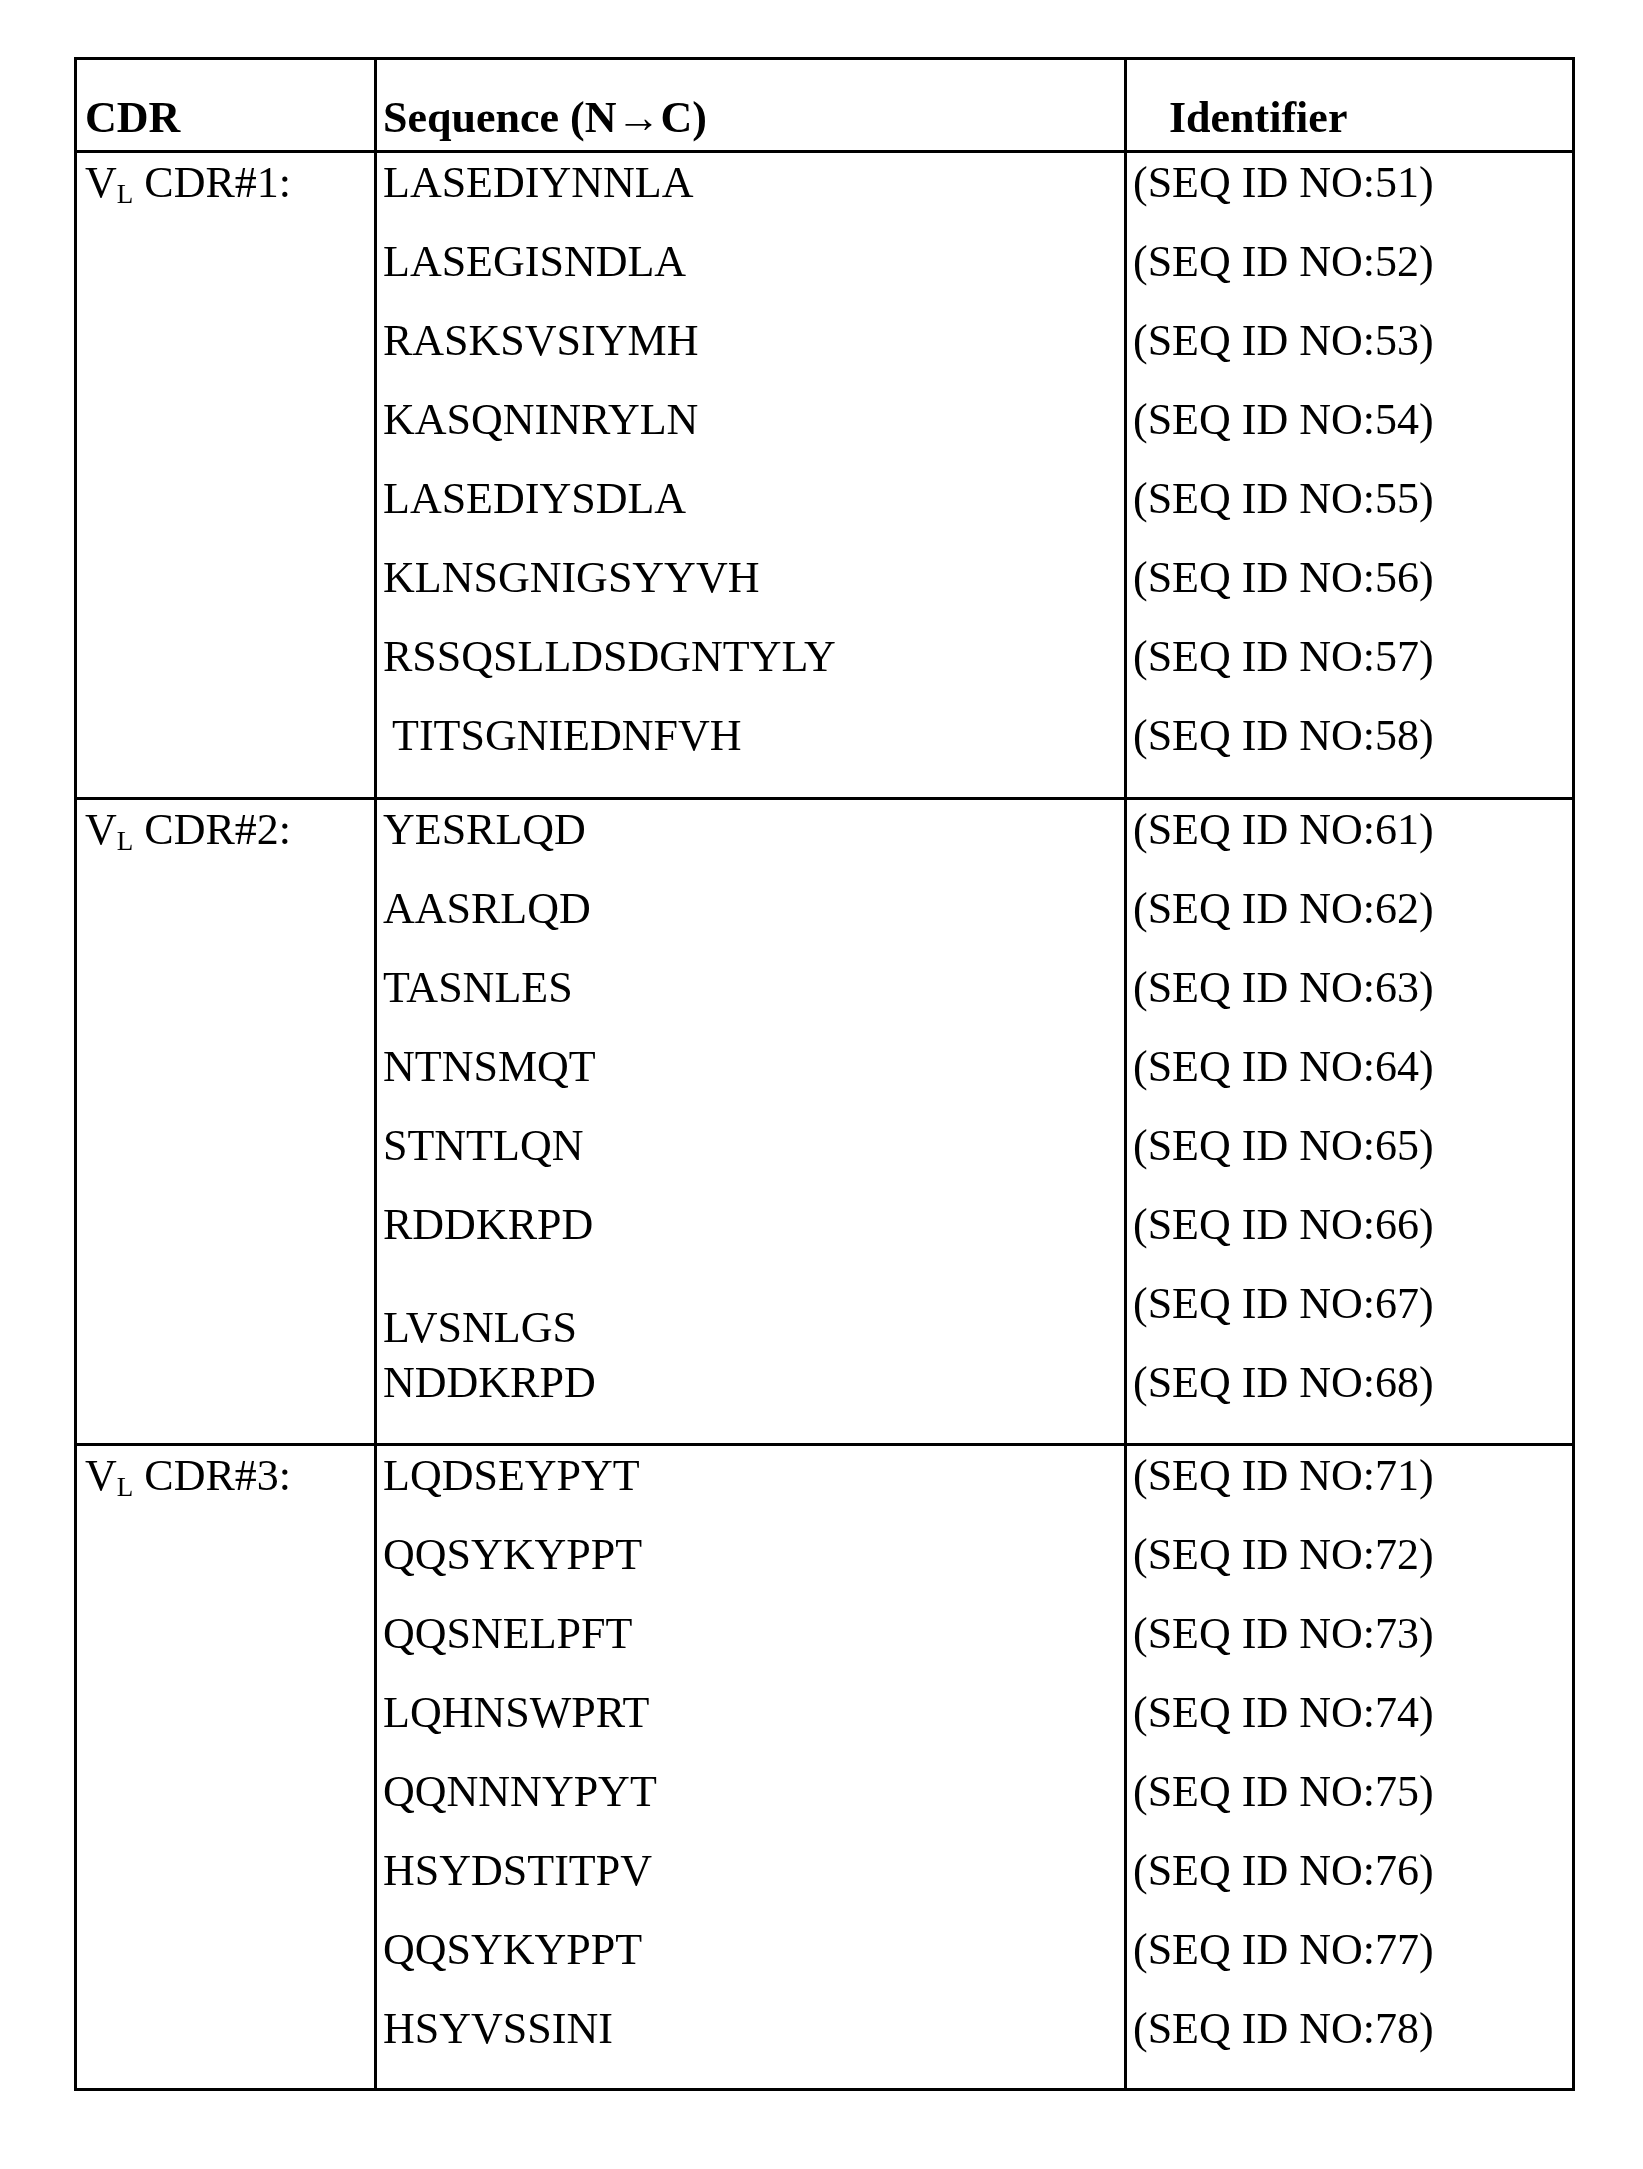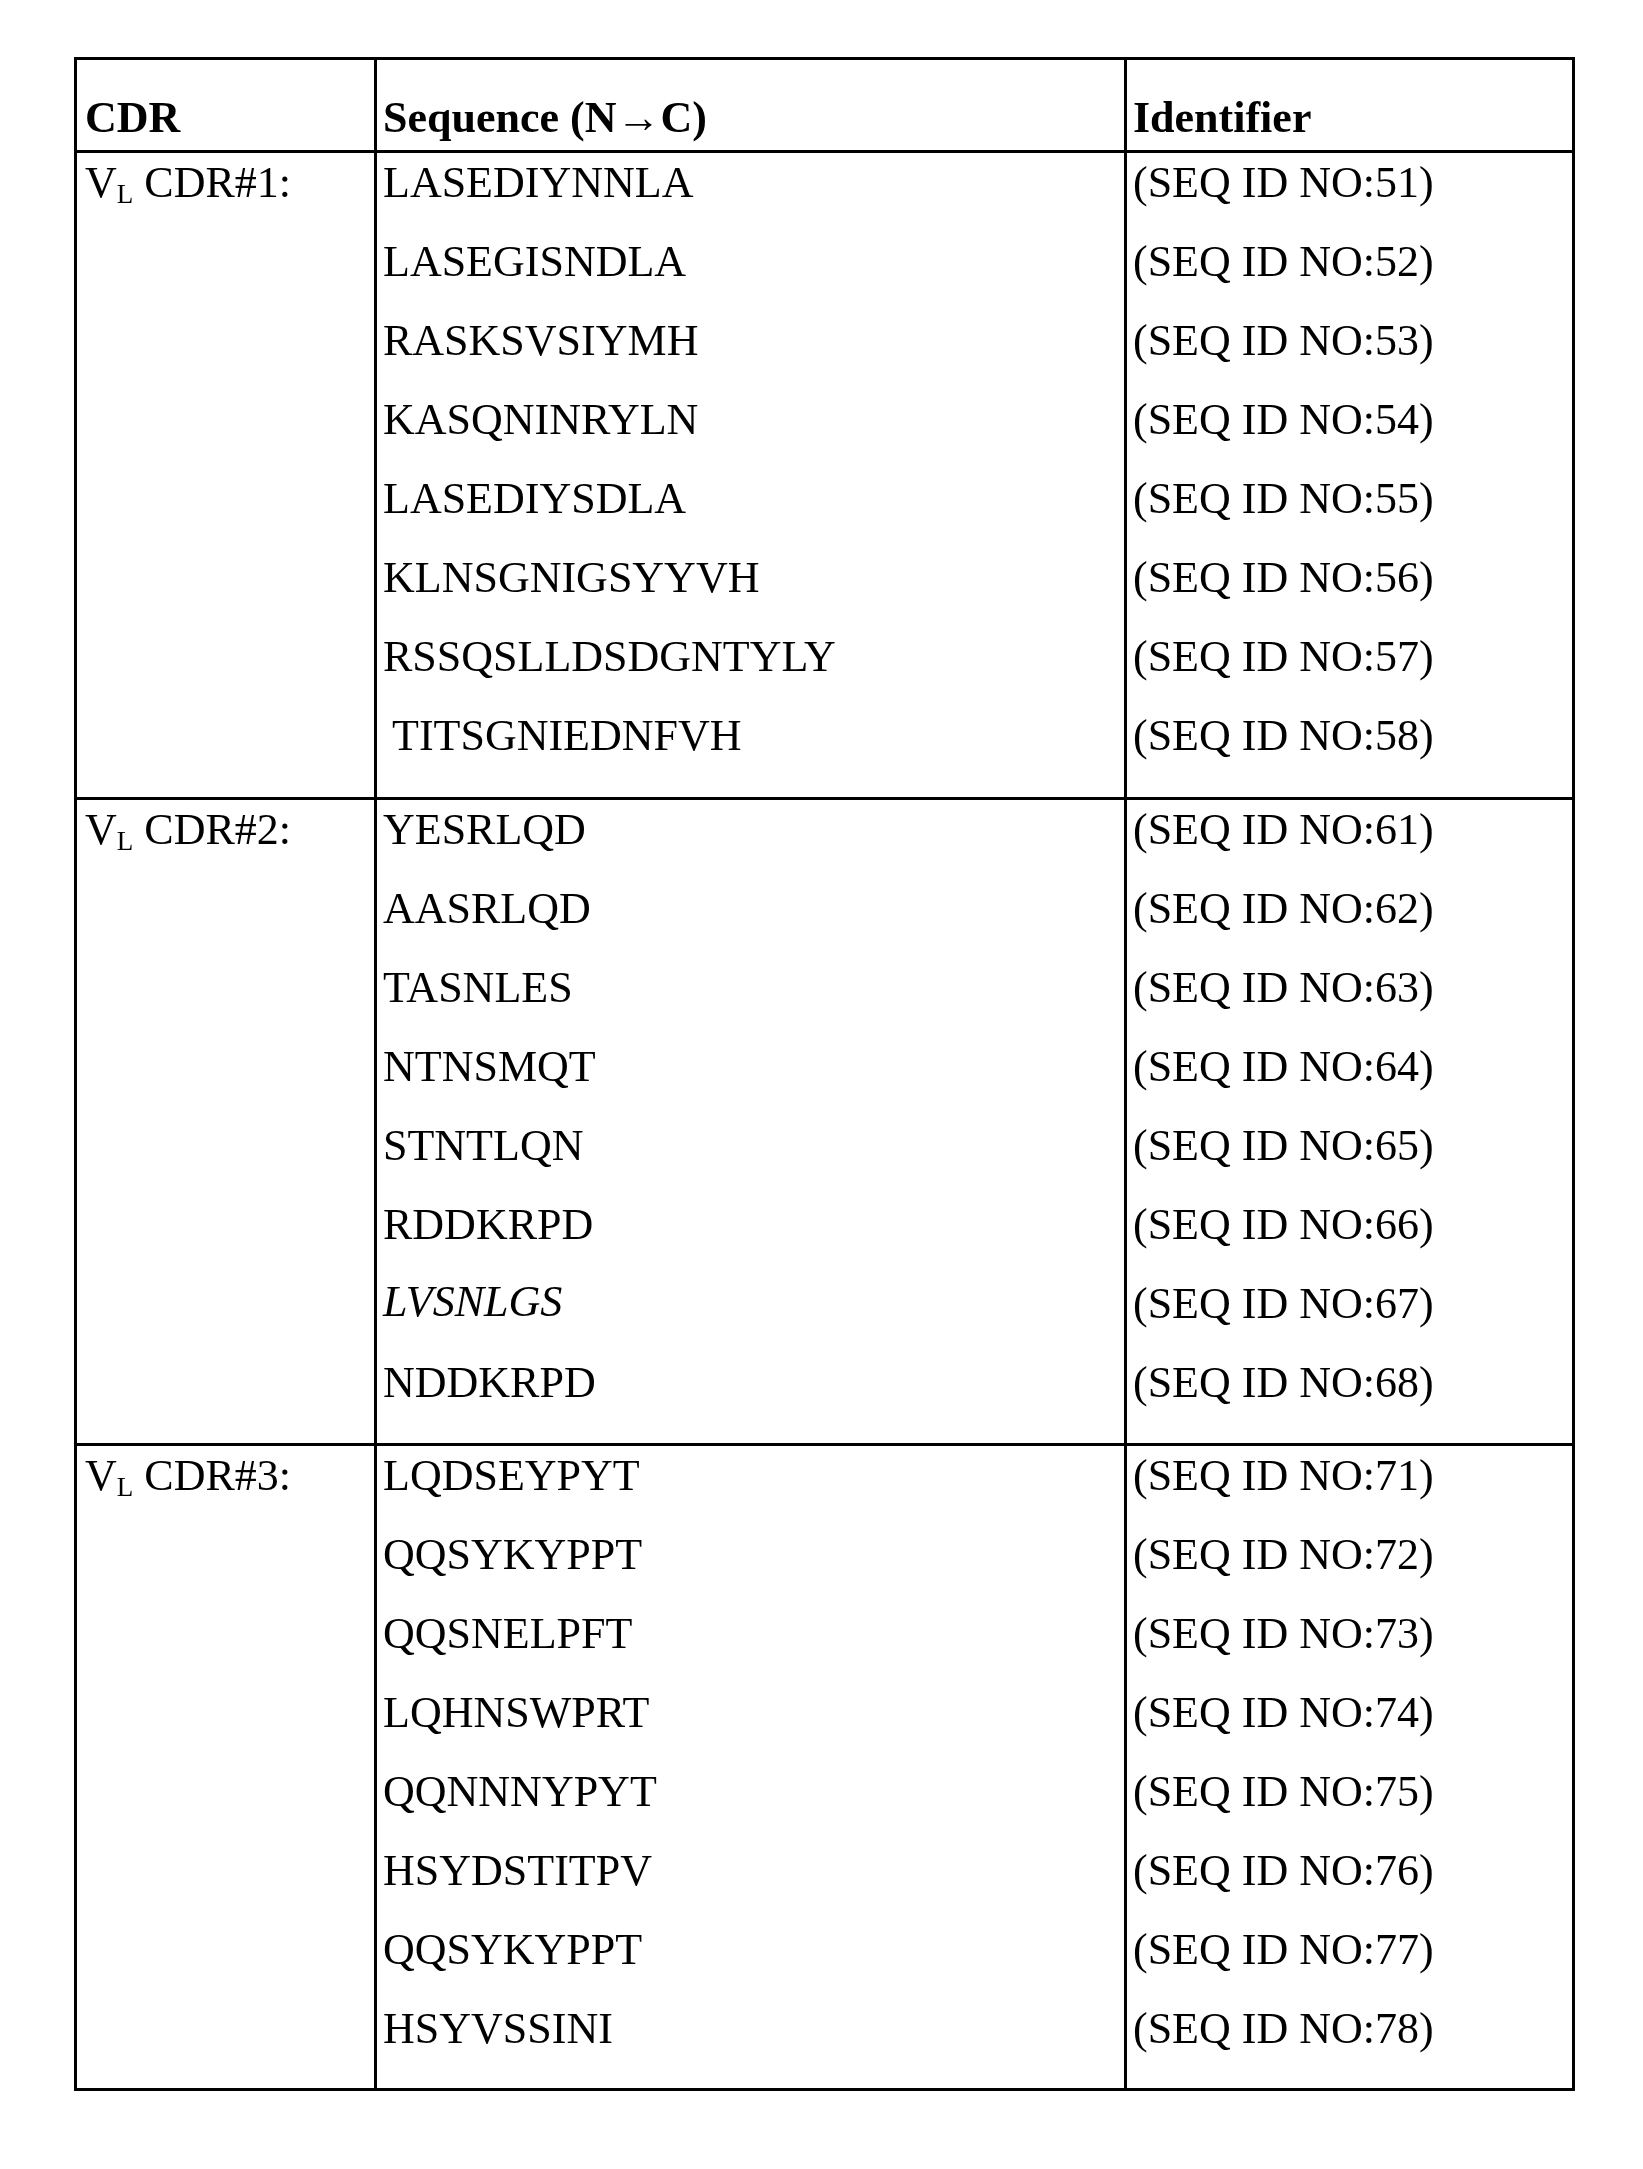--- a/index.html
+++ b/index.html
@@ -67,21 +67,21 @@
 <body>
 
 <div class="table">
 
   <div class="vline c1"></div>
   <div class="vline c2"></div>
 
   <div class="hline" style="top:90px;"></div>
   <div class="cell-text hdr col-cdr" style="top:36px;">CDR</div>
   <div class="cell-text hdr col-seq" style="top:36px;">Sequence (N→C)</div>
-  <div class="cell-text hdr col-id" style="top:36px;">Identifier</div>
+  <div class="cell-text hdr col-id" style="top:36px;margin-left:36px;">Identifier</div>
 
   <div class="hline" style="top:737px;"></div>
   <div class="hline" style="top:1383px;"></div>
 
   <div class="section" style="top:101px;">
     <div class="cell-text col-cdr" style="top:0px;">
       <span>V</span><span class="sub">L</span><span style="white-space:pre;"> CDR#1:</span>
     </div>
     <div class="cell-text col-seq" style="top:0px;">LASEDIYNNLA</div>
     <div class="cell-text col-id" style="top:0px;">(SEQ ID NO:51)</div>
@@ -110,21 +110,21 @@
     <div class="cell-text col-seq" style="top:79px;">AASRLQD</div>
     <div class="cell-text col-id" style="top:79px;">(SEQ ID NO:62)</div>
     <div class="cell-text col-seq" style="top:158px;">TASNLES</div>
     <div class="cell-text col-id" style="top:158px;">(SEQ ID NO:63)</div>
     <div class="cell-text col-seq" style="top:237px;">NTNSMQT</div>
     <div class="cell-text col-id" style="top:237px;">(SEQ ID NO:64)</div>
     <div class="cell-text col-seq" style="top:316px;">STNTLQN</div>
     <div class="cell-text col-id" style="top:316px;">(SEQ ID NO:65)</div>
     <div class="cell-text col-seq" style="top:395px;">RDDKRPD</div>
     <div class="cell-text col-id" style="top:395px;">(SEQ ID NO:66)</div>
-    <div class="cell-text col-seq" style="top:472px;font-style:italic;">LVSNLGS</div>
+    <div class="cell-text col-seq" style="top:498px;">LVSNLGS</div>
     <div class="cell-text col-id" style="top:474px;">(SEQ ID NO:67)</div>
     <div class="cell-text col-seq" style="top:553px;">NDDKRPD</div>
     <div class="cell-text col-id" style="top:553px;">(SEQ ID NO:68)</div>
   </div>
 
   <div class="section" style="top:1394px;">
     <div class="cell-text col-cdr" style="top:0px;">
       <span>V</span><span class="sub">L</span><span style="white-space:pre;"> CDR#3:</span>
     </div>
     <div class="cell-text col-seq" style="top:0px;">LQDSEYPYT</div>

